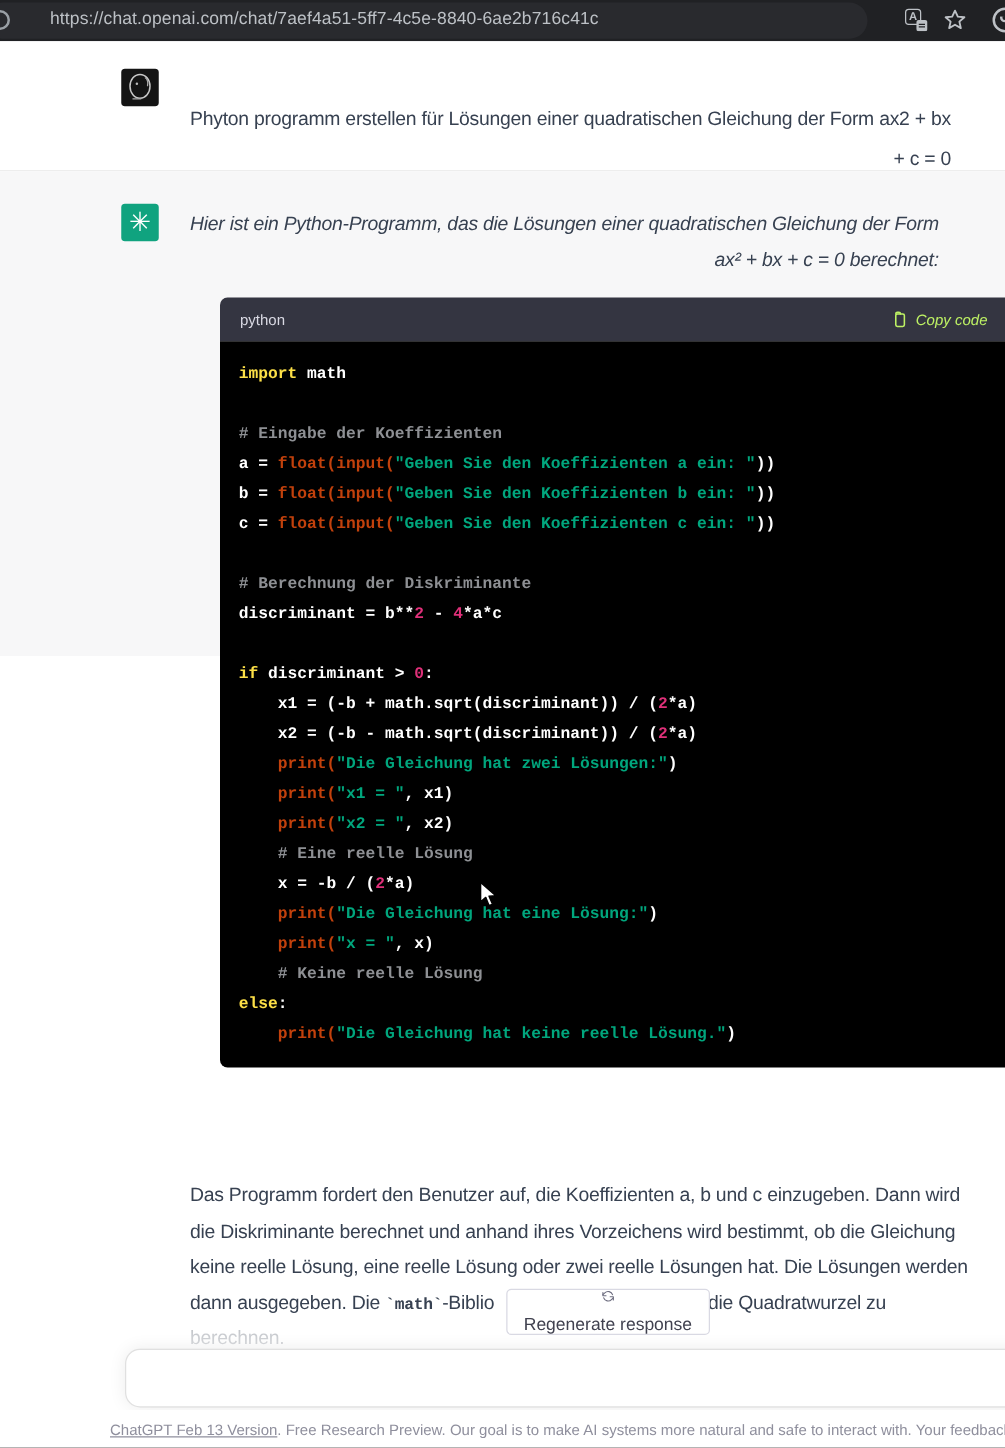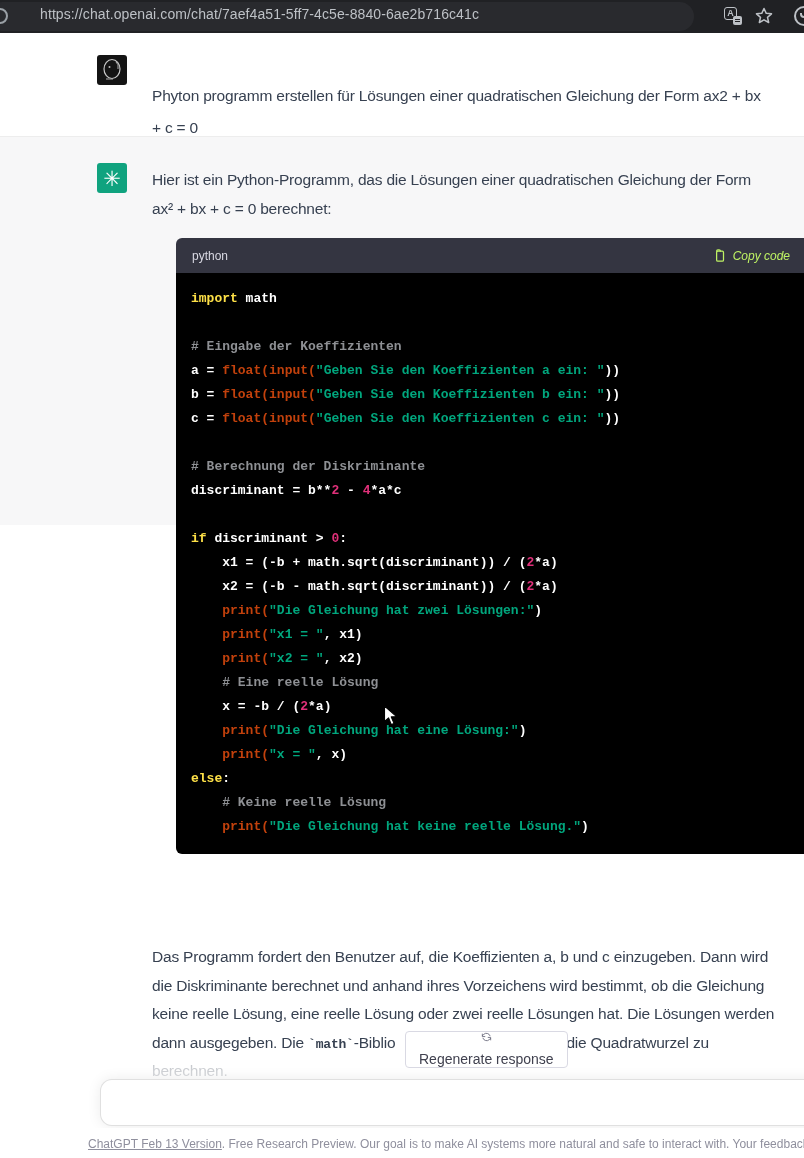--- a/index.html
+++ b/index.html
@@ -60,23 +60,23 @@
     background:linear-gradient(to bottom, #f7f7f8 0 388px, #ffffff 388px 100%);
   }
   .avatar {
     position:absolute; left:97px; width:30px; height:30px; border-radius:3px;
     display:flex; align-items:center; justify-content:center; overflow:hidden;
   }
   .avatar-user { top:22px; background:#141414; }
   .avatar-ai   { top:26px; background:#10a37f; color:#fff; font-size:21px; line-height:1; }
 
   .msg-text { position:absolute; left:152px; color:#374151; font-size:15.5px;
-              letter-spacing:-0.2px; white-space:nowrap; }
+              letter-spacing:-0.2px; white-space:nowrap;text-align:right; }
   .user-text { top:47px; line-height:32px; }
-  .intro-text { top:28px; line-height:29px; }
+  .intro-text { top:28px; line-height:29px;font-style:italic; }
 
   
   .code-block { position:absolute; left:152px; top:101px; width:652px;padding-left:24px; }
   .code-header {
     height:35px; background:#343541; border-radius:6px 0 0 0;
     display:flex; align-items:center; justify-content:space-between;
     padding:0 14px 0 16px; font-size:12px; color:#d9d9e3;
   }
   .copy-btn { display:flex; align-items:center; gap:7px; color:#bef264;
               font-size:12px; cursor:pointer; background:none; border:none;
@@ -202,22 +202,22 @@
           <div class="code-line"><span class="tok-kw">if</span><span class="tok-pl"> discriminant &gt; </span><span class="tok-num">0</span><span class="tok-pl">:</span></div>
           <div class="code-line"><span class="tok-pl">    x1 = (-b + math.sqrt(discriminant)) / (</span><span class="tok-num">2</span><span class="tok-pl">*a)</span></div>
           <div class="code-line"><span class="tok-pl">    x2 = (-b - math.sqrt(discriminant)) / (</span><span class="tok-num">2</span><span class="tok-pl">*a)</span></div>
           <div class="code-line"><span class="tok-pl">    </span><span class="tok-fn">print(</span><span class="tok-str">"Die Gleichung hat zwei Lösungen:"</span><span class="tok-pl">)</span></div>
           <div class="code-line"><span class="tok-pl">    </span><span class="tok-fn">print(</span><span class="tok-str">"x1 = "</span><span class="tok-pl">, x1)</span></div>
           <div class="code-line"><span class="tok-pl">    </span><span class="tok-fn">print(</span><span class="tok-str">"x2 = "</span><span class="tok-pl">, x2)</span></div>
           <div class="code-line"><span class="tok-cm">    # Eine reelle Lösung</span></div>
           <div class="code-line"><span class="tok-pl">    x = -b / (</span><span class="tok-num">2</span><span class="tok-pl">*a)</span></div>
           <div class="code-line"><span class="tok-pl">    </span><span class="tok-fn">print(</span><span class="tok-str">"Die Gleichung hat eine Lösung:"</span><span class="tok-pl">)</span></div>
           <div class="code-line"><span class="tok-pl">    </span><span class="tok-fn">print(</span><span class="tok-str">"x = "</span><span class="tok-pl">, x)</span></div>
+          <div class="code-line"><span class="tok-cm">    # Keine reelle Lösung</span></div>
           <div class="code-line"><span class="tok-kw">else</span><span class="tok-pl">:</span></div>
-          <div class="code-line"><span class="tok-cm">    # Keine reelle Lösung</span></div>
           <div class="code-line"><span class="tok-pl">    </span><span class="tok-fn">print(</span><span class="tok-str">"Die Gleichung hat keine reelle Lösung."</span><span class="tok-pl">)</span></div>
         </div>
     </div>
 
     <div class="explanation">
       <div class="exp-line">Das Programm fordert den Benutzer auf, die Koeffizienten a, b und c einzugeben. Dann wird</div>
       <div class="exp-line">die Diskriminante berechnet und anhand ihres Vorzeichens wird bestimmt, ob die Gleichung</div>
       <div class="exp-line">keine reelle Lösung, eine reelle Lösung oder zwei reelle Lösungen hat. Die Lösungen werden</div>
       <div class="exp-line"><span>dann ausgegeben. Die </span><span class="inline-code">`math`</span><span>-Biblio</span><span class="gap-spacer"></span><span>die Quadratwurzel zu</span></div>
       <div class="exp-line faded">berechnen.</div>

